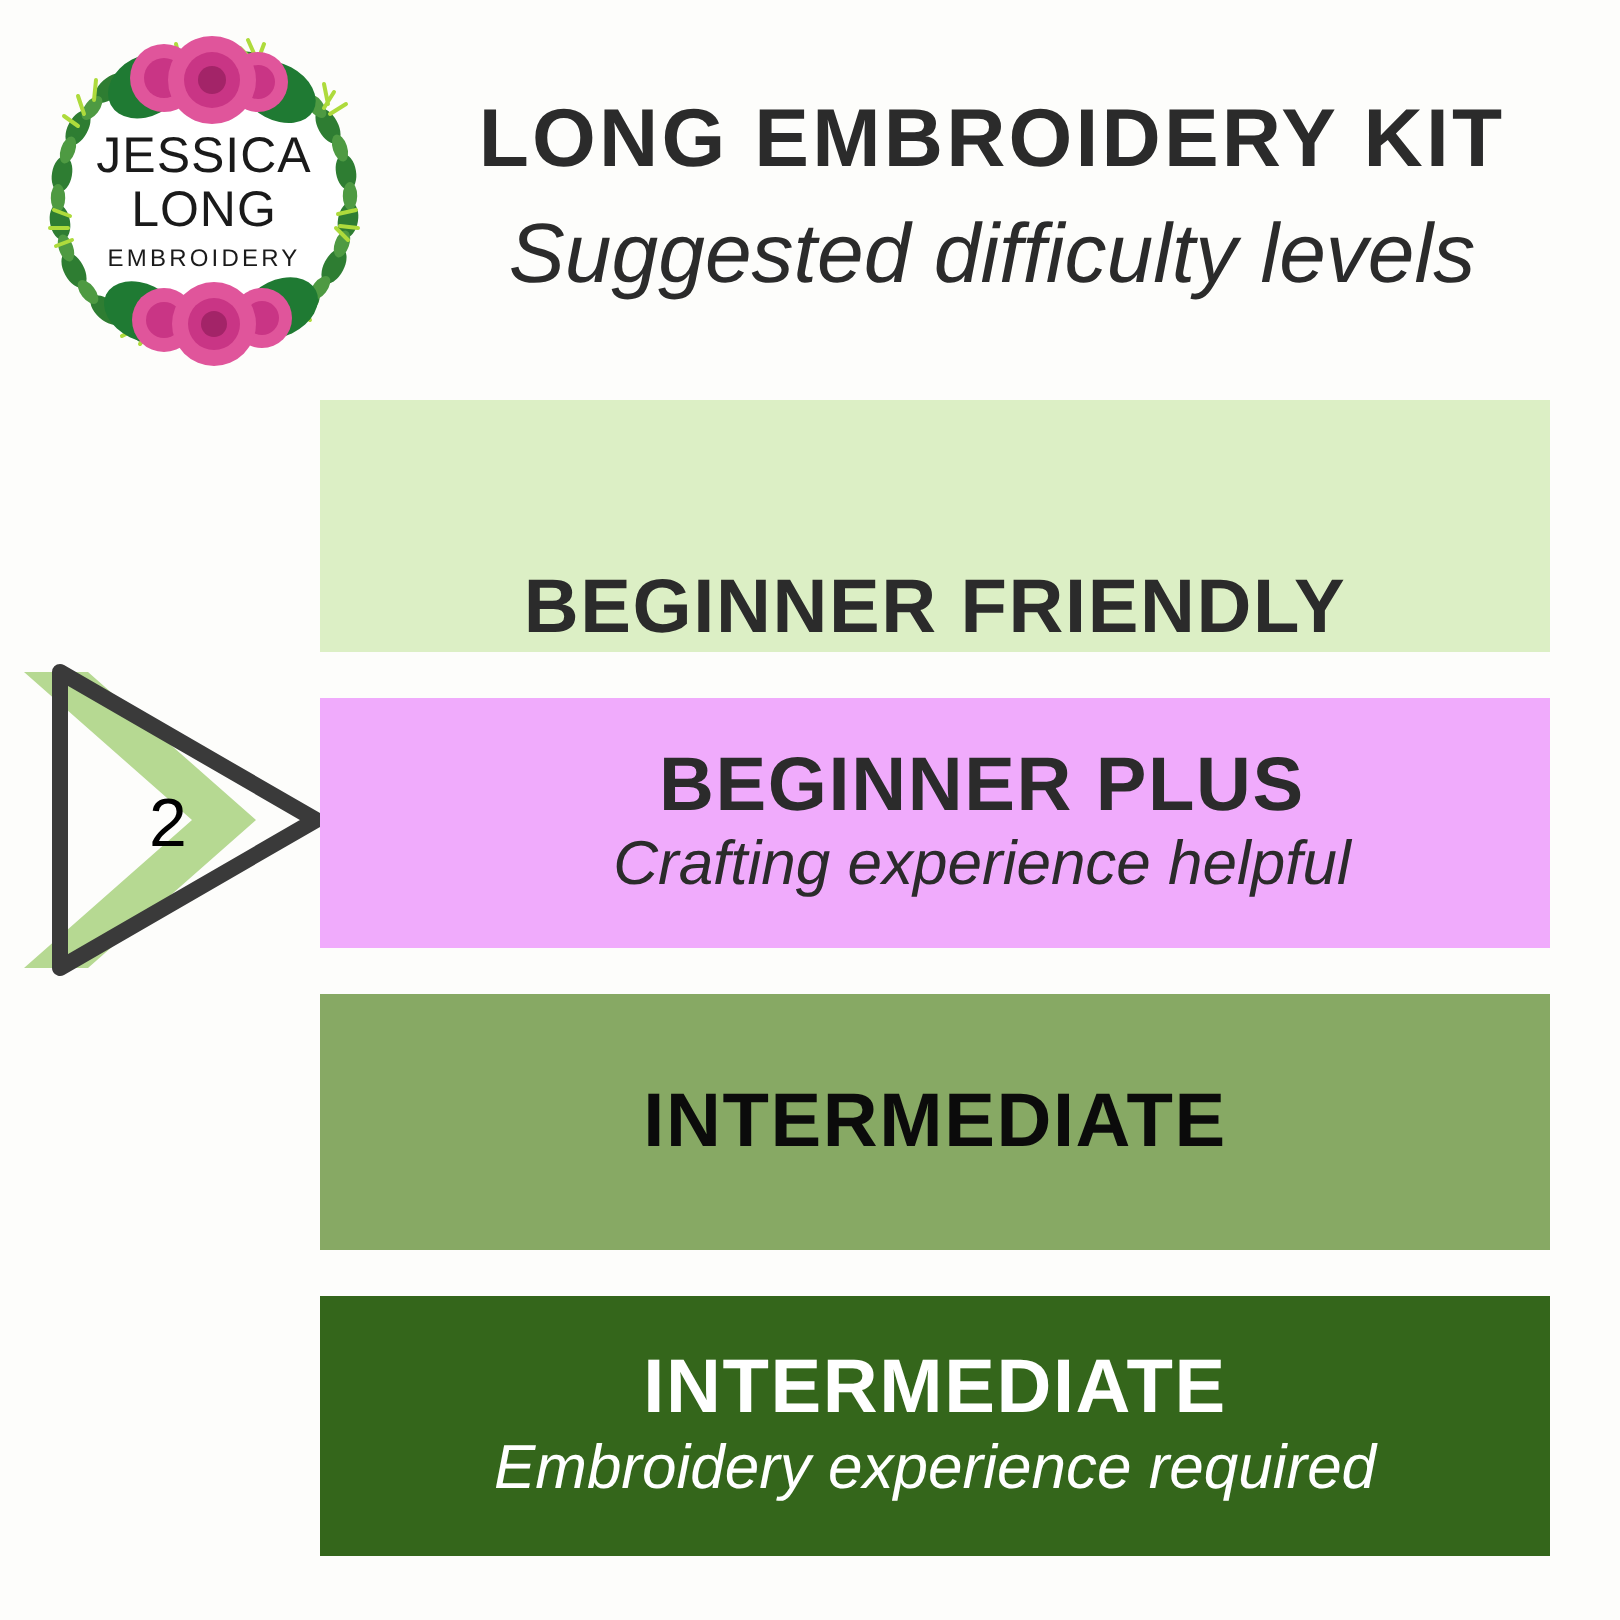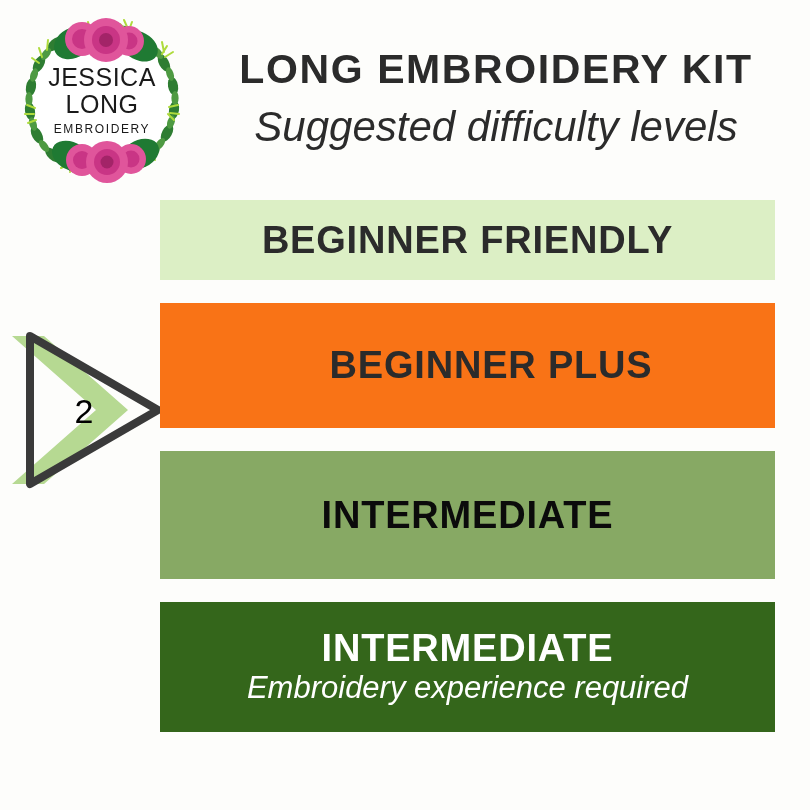--- a/index.html
+++ b/index.html
@@ -79,22 +79,22 @@
     letter-spacing: 0.8px;
     line-height: 1.12;
     white-space: nowrap;
   }
   .level-sub {
     font-size: 31px;
     font-style: italic;
     line-height: 1.18;
     white-space: nowrap;
   }
-  .band-1 { height: 80px; background: #DCEFC5; color: #2B2B2B; }
-  .band-2 { height: 125px; background: #f97316; color: #2B2B2B; padding-left: 47px; }
+  .band-1 { height: 126px; background: #DCEFC5; color: #2B2B2B; justify-content: flex-end; }
+  .band-2 { height: 125px; background: #f0abfc; color: #2B2B2B; padding-left: 47px; }
   .band-3 { height: 128px; background: #87A964; color: #0B0B0B; }
   .band-4 { height: 130px; background: #34661B; color: #FFFFFF; margin-bottom: 0; }
   .band-3 .level-title { font-weight: bold; }
   .band-4 .level-title { font-weight: bold; }
 
   
   .marker {
     position: absolute;
     left: 8px;
     top: 330px;
@@ -213,20 +213,21 @@
   </div>
 
   <div class="levels">
 
     <div class="level-band band-1">
       <div class="level-title">BEGINNER FRIENDLY</div>
     </div>
 
     <div class="level-band band-2">
       <div class="level-title">BEGINNER PLUS</div>
+      <div class="level-sub">Crafting experience helpful</div>
     </div>
 
     <div class="level-band band-3">
       <div class="level-title">INTERMEDIATE</div>
     </div>
 
     <div class="level-band band-4">
       <div class="level-title">INTERMEDIATE</div>
       <div class="level-sub">Embroidery experience required</div>
     </div>

